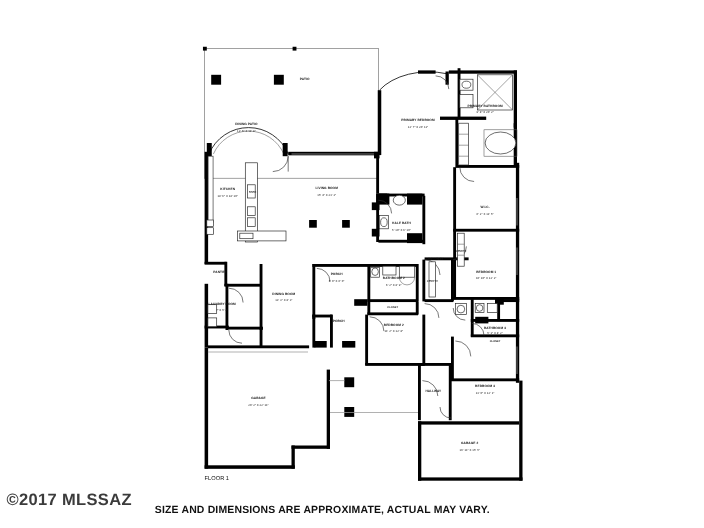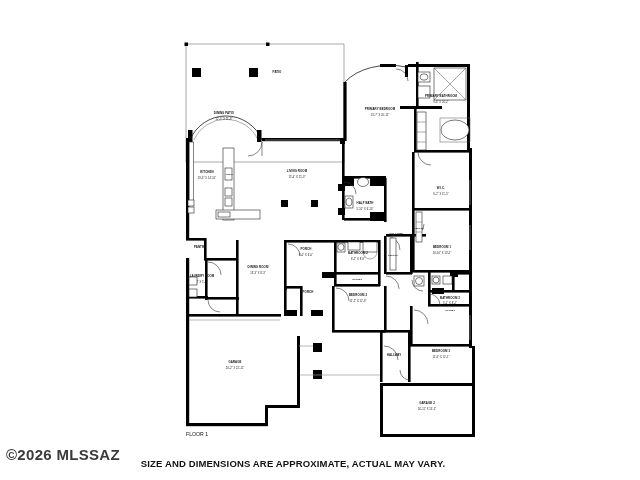--- a/index.html
+++ b/index.html
@@ -341,14 +341,14 @@
     <text class="lbl lbl-sm vert" x="393" y="255" transform="rotate(90 393 255)">CLOSET</text>
     <text class="lbl lbl-sm vert" x="419" y="228" transform="rotate(90 419 228)">CLOSET</text>
     <text class="lbl lbl-sm" x="450" y="311">CLOSET</text>
   </g>
 
   <text class="floor-lbl" x="186" y="436">FLOOR 1</text>
 
 </svg>
 </div>
 
-<div id="watermark">©2026 MLSSAZ</div>
+<div id="watermark">©2017 MLSSAZ</div>
 <div id="disclaimer">SIZE AND DIMENSIONS ARE APPROXIMATE, ACTUAL MAY VARY.</div>
 
 </body></html>

